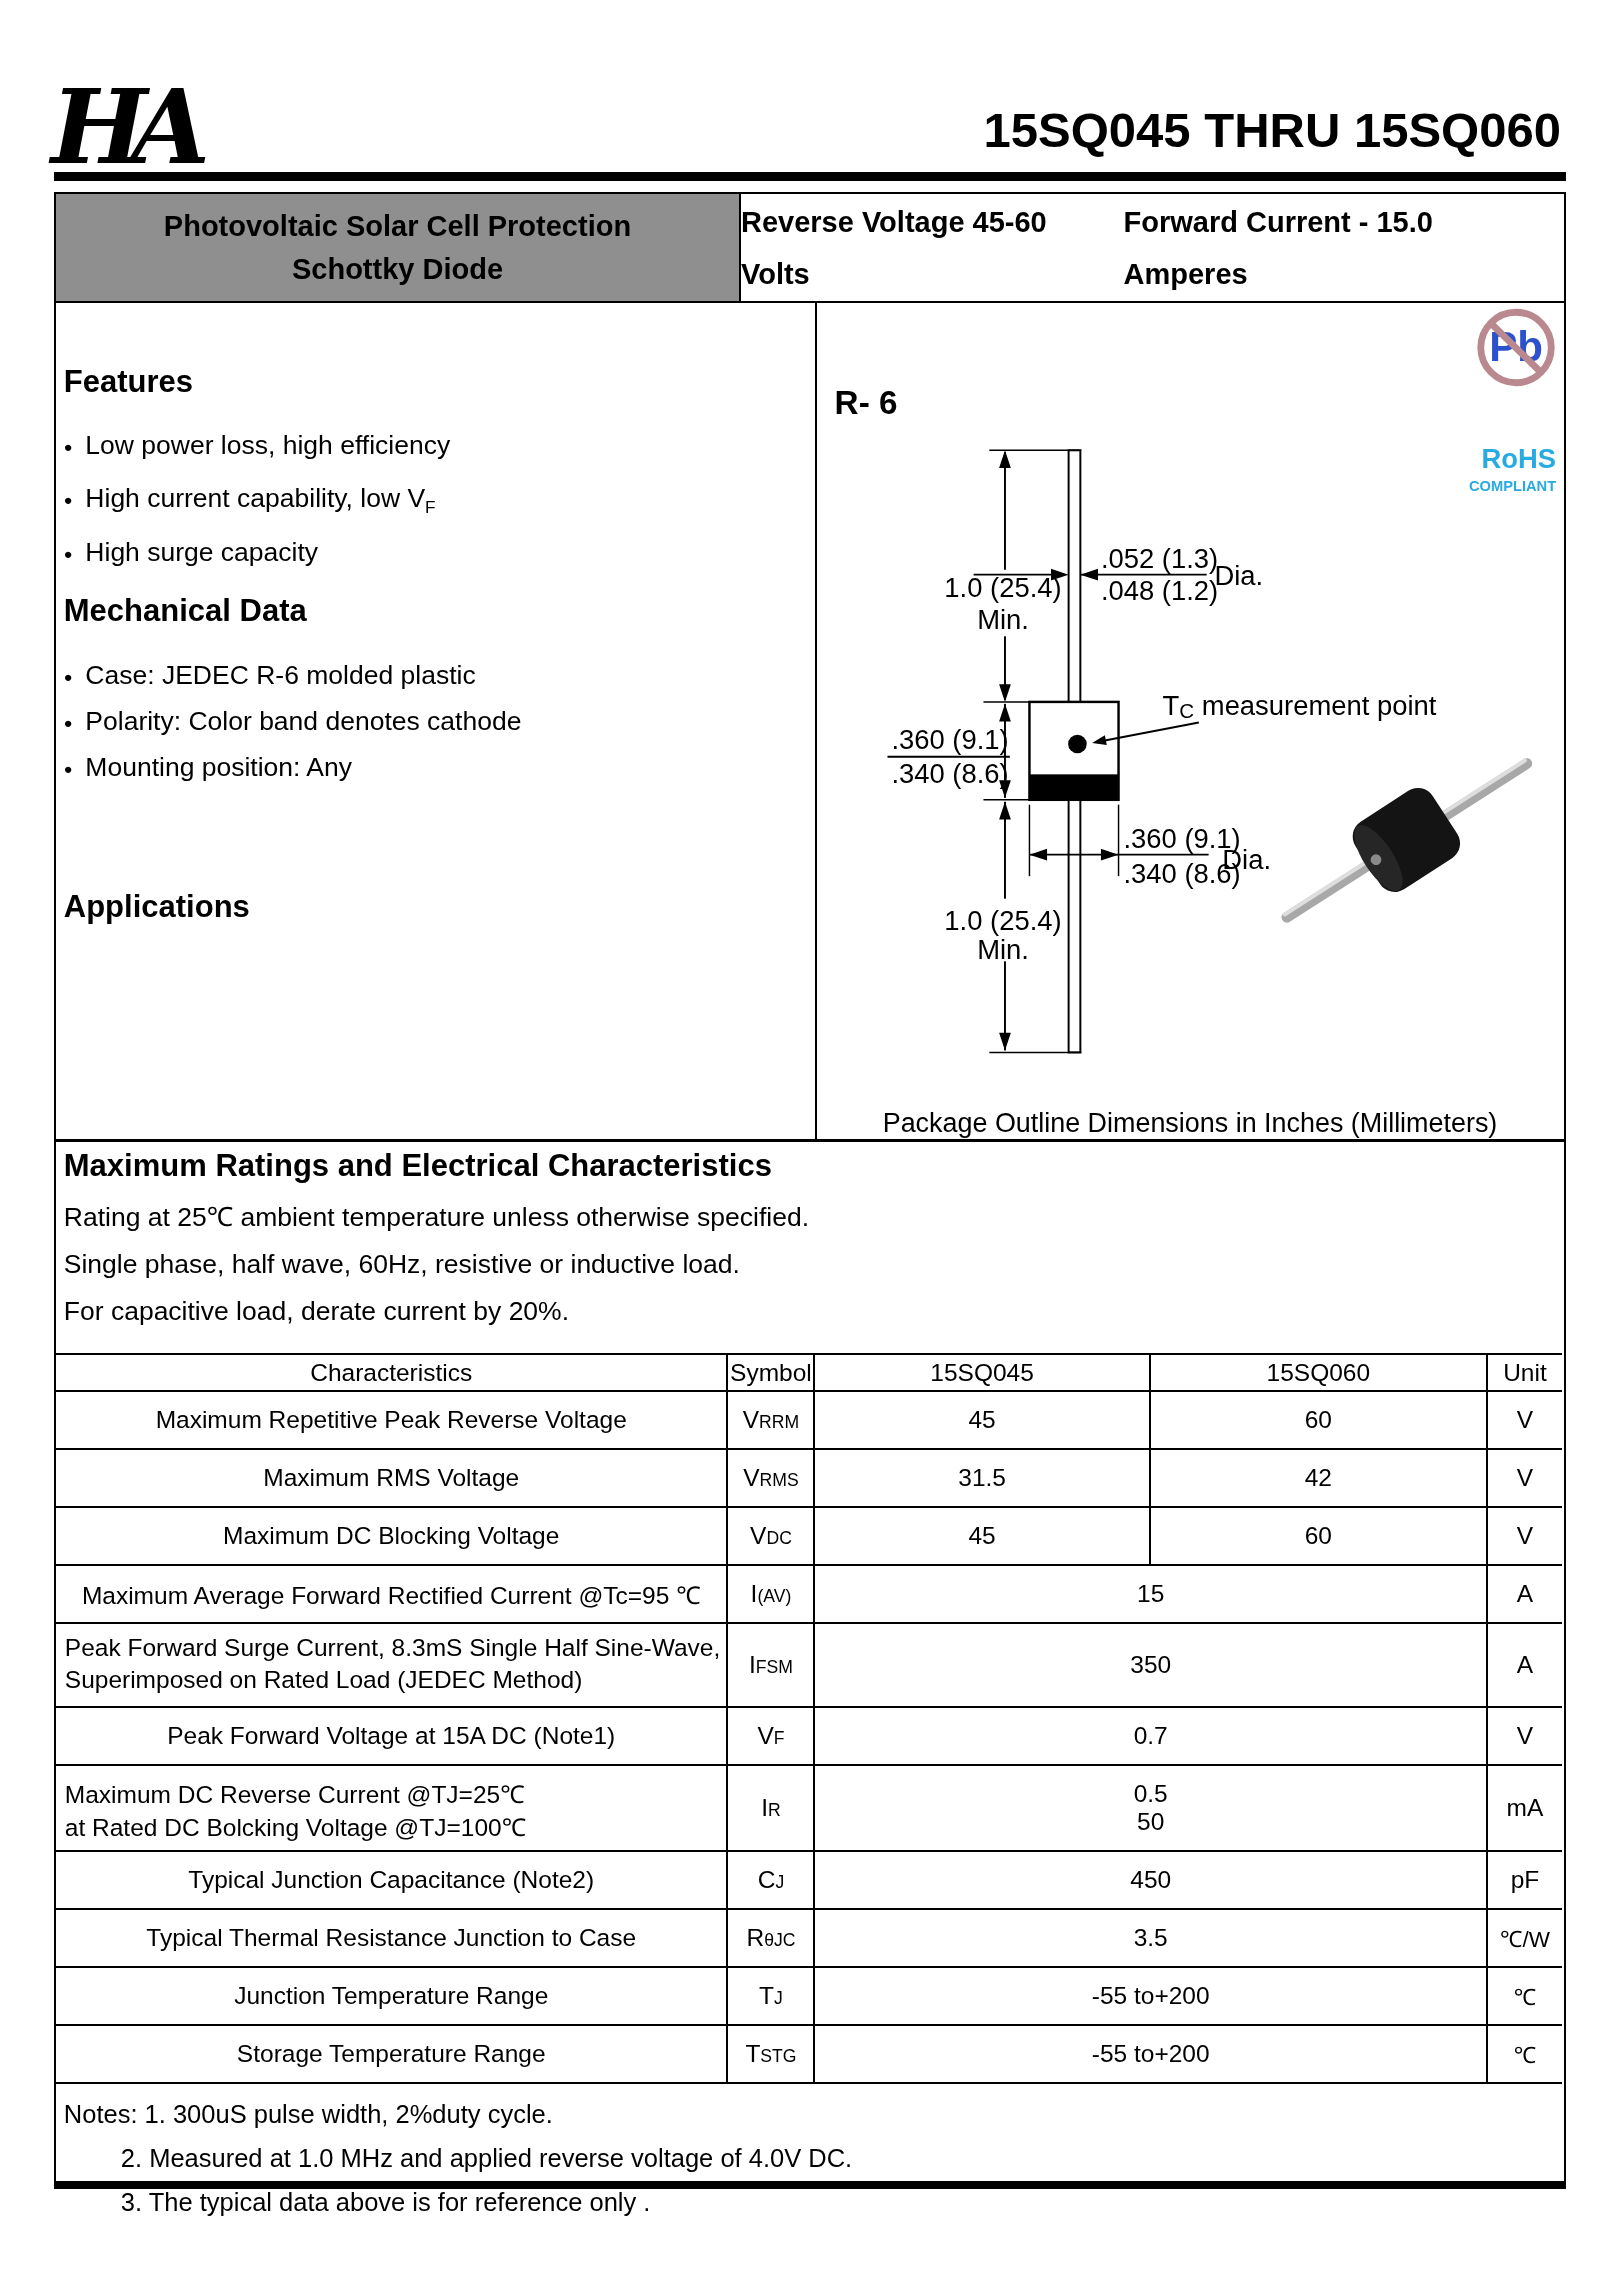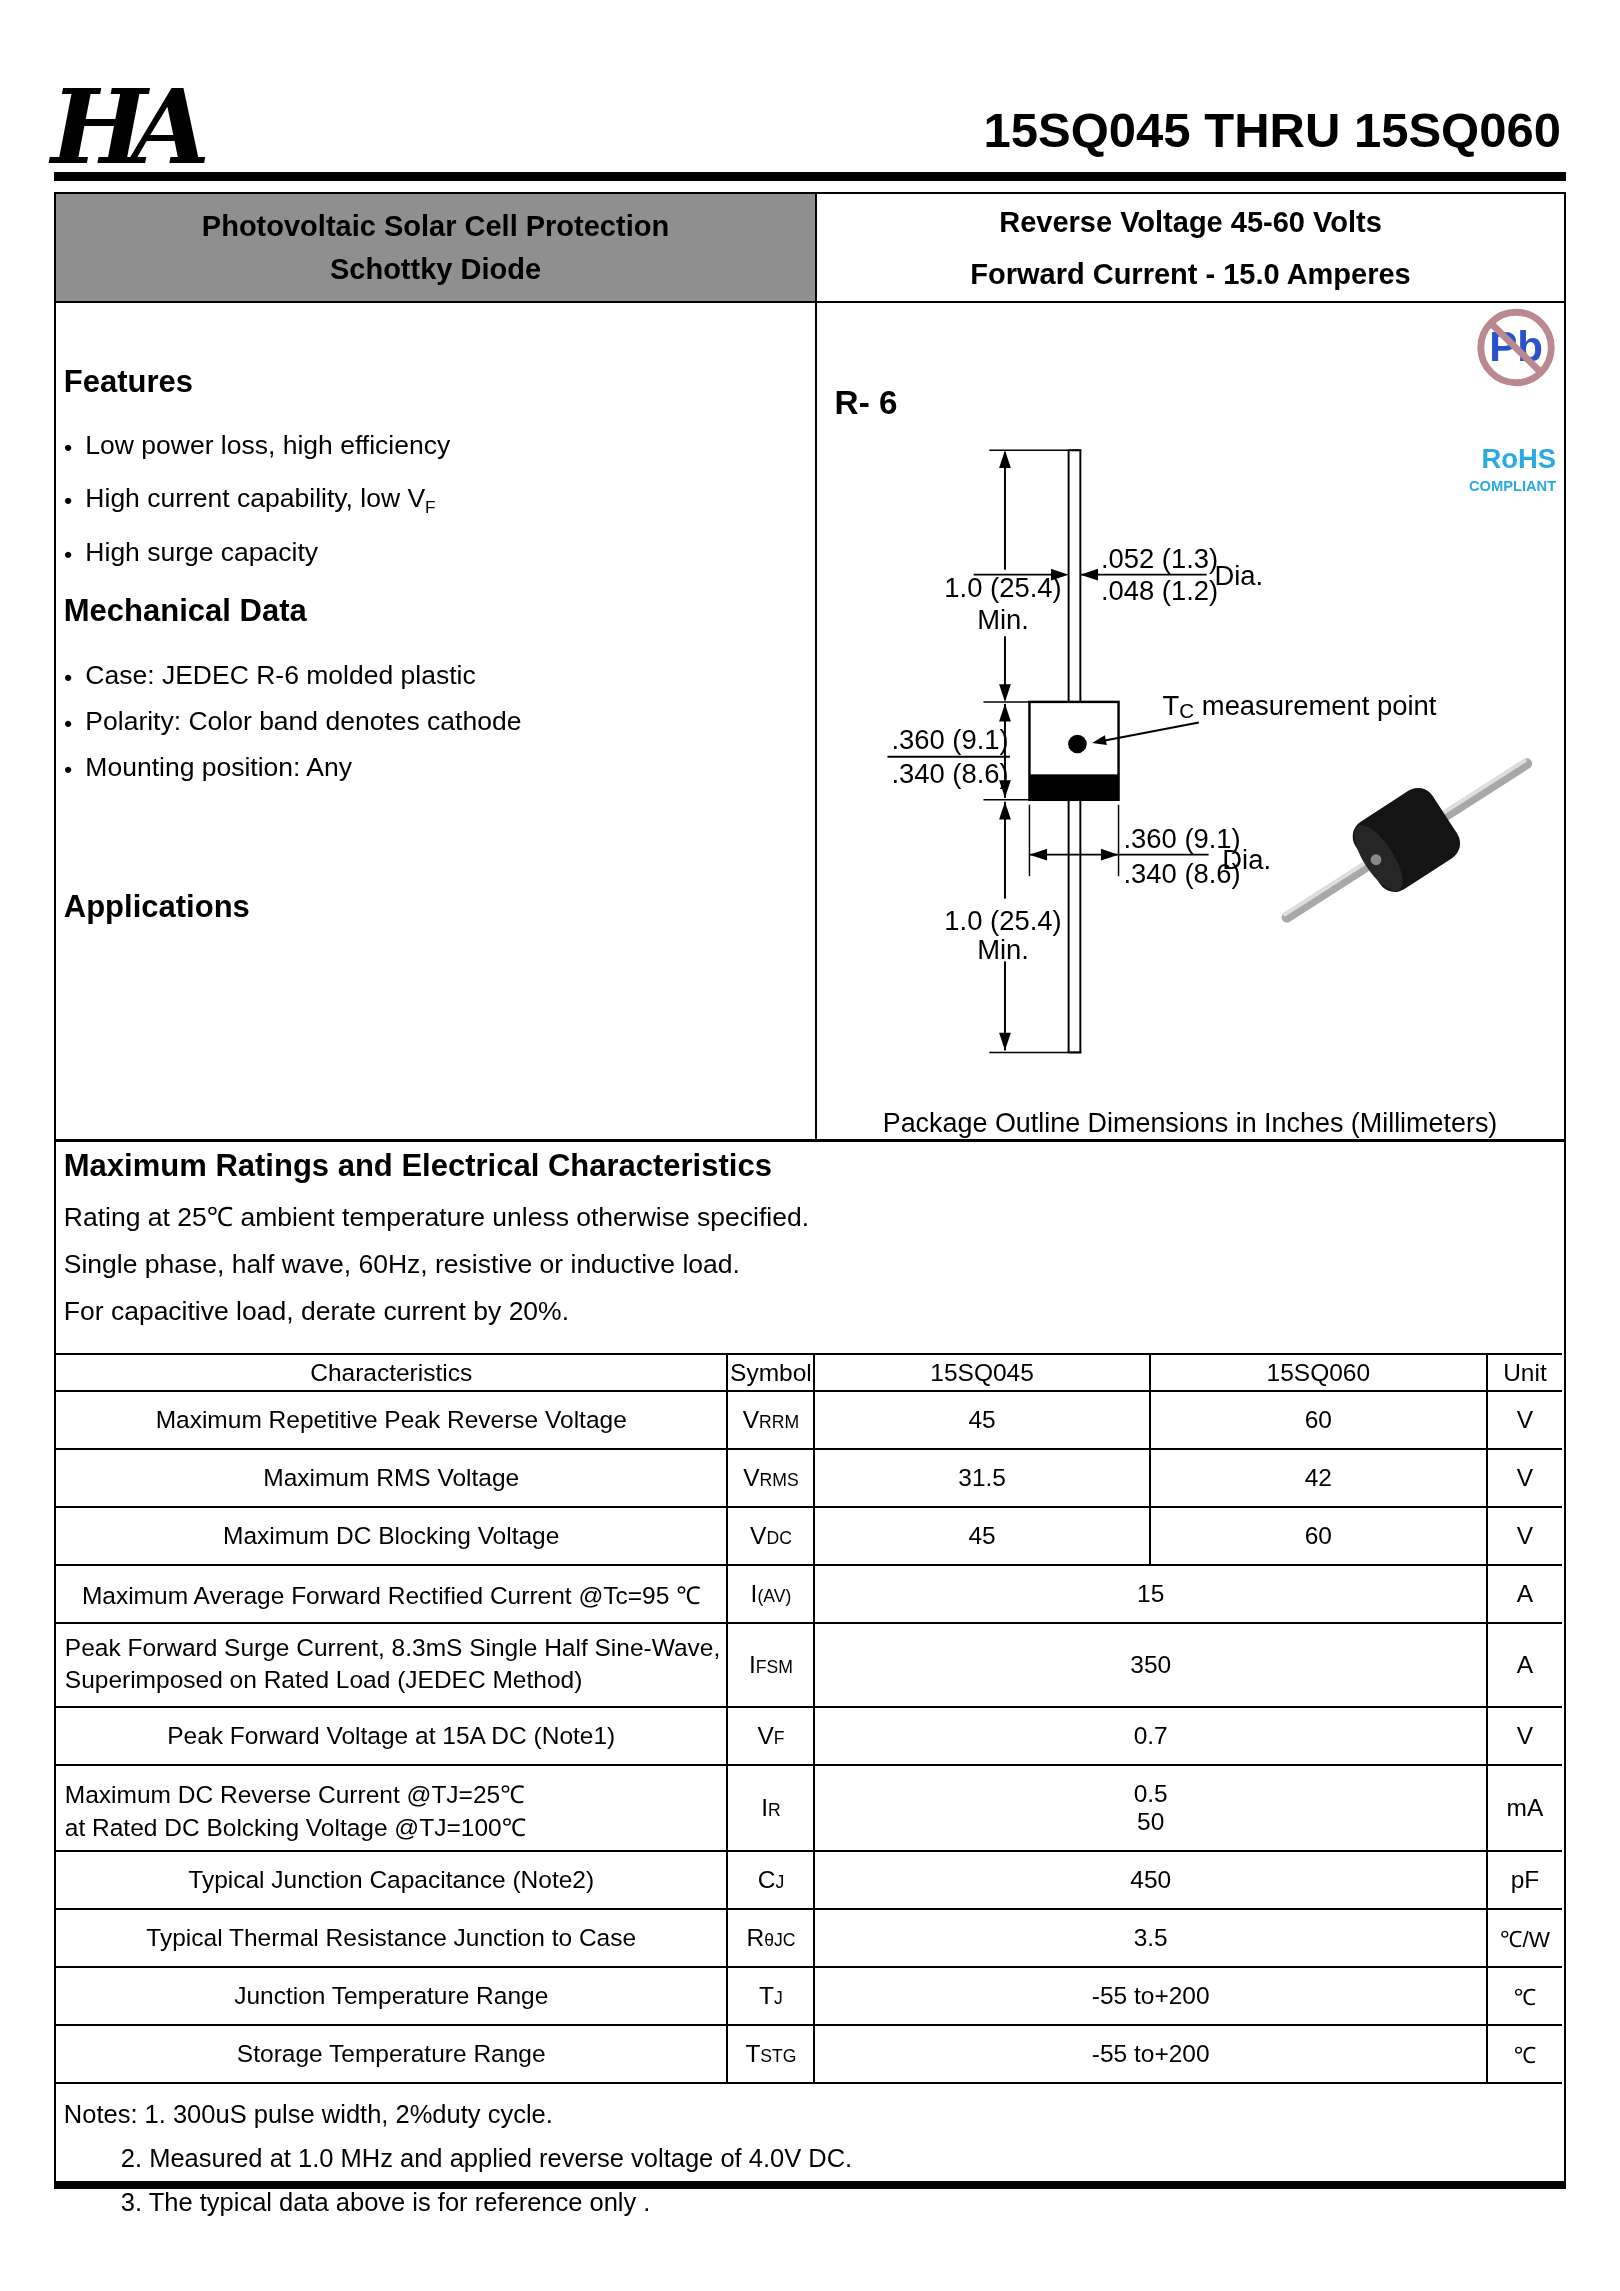--- a/index.html
+++ b/index.html
@@ -24,26 +24,26 @@
     position:absolute; left:54px; top:172px; width:1512px; height:8.8px; background:#000;
   }
 
   
   .mainbox {
     position:absolute; left:54px; top:192px; width:1512px; height:1997px;
     border:2.9px solid #000; border-bottom:8.8px solid #000;
   }
   .hdr-row { display:flex; height:109px; border-bottom:2.9px solid #000; }
   .hdr-left {
-    width:761px; border-right:2.9px solid #000; background:#8f8f8f;
+    width:685px; border-right:2.9px solid #000; background:#8f8f8f;
     display:flex; flex-direction:column; justify-content:center; align-items:center;
     font-size:29px; font-weight:bold; line-height:43px;
   }
   .hdr-right {
-    flex:1; display:flex; flex-direction:column; justify-content:center; align-items:center;
+    flex:1; display:flex; flex-direction:row; justify-content:center; align-items:center;
     font-size:29px; font-weight:bold; line-height:52px;
   }
 
   .cols { display:flex; height:836px; }
   .col-left { width:761px; border-right:2.9px solid #000; position:relative; }
   .col-right { flex:1; position:relative; }
   .col-right svg { display:block; width:100%; height:100%; }
 
   .sec-title { position:absolute; left:7.8px; font-size:31px; font-weight:bold; }
   .blist { position:absolute; left:7.8px; list-style:none; }

